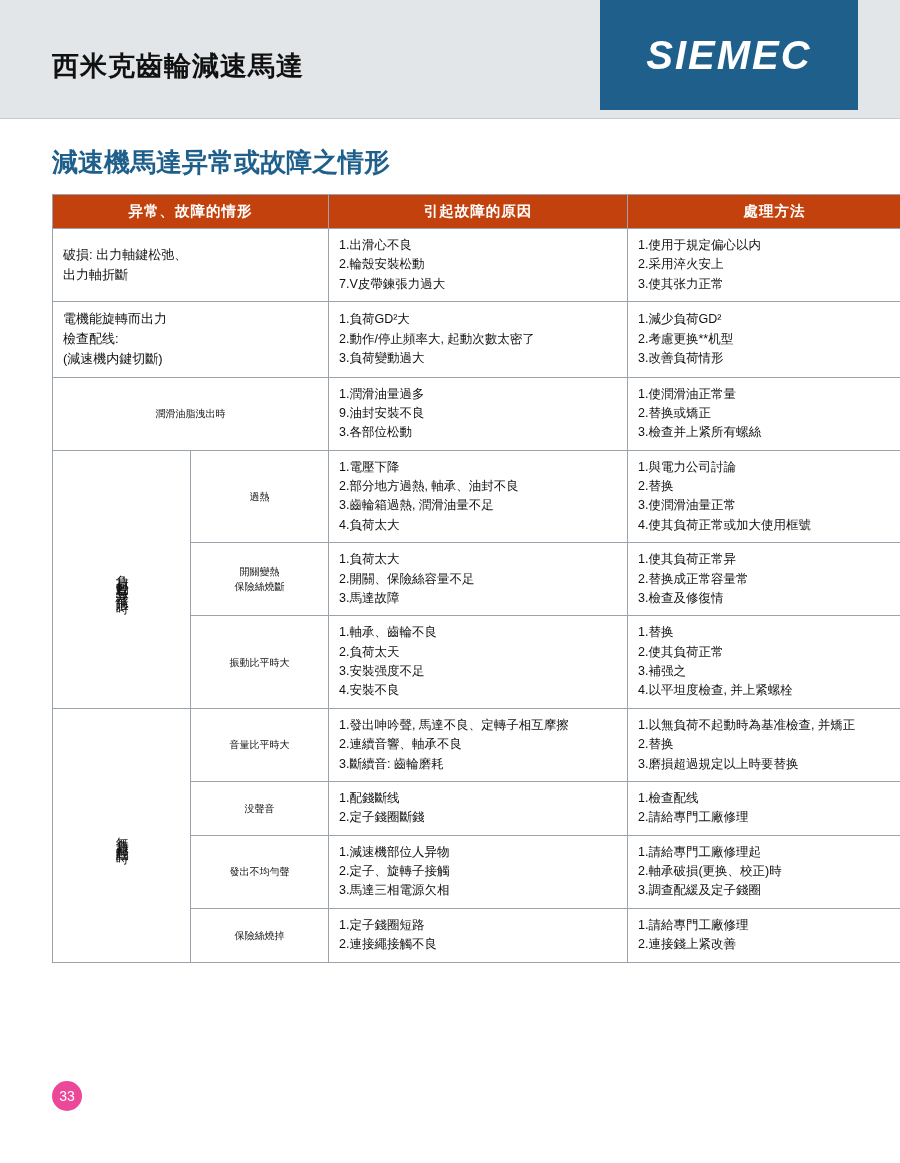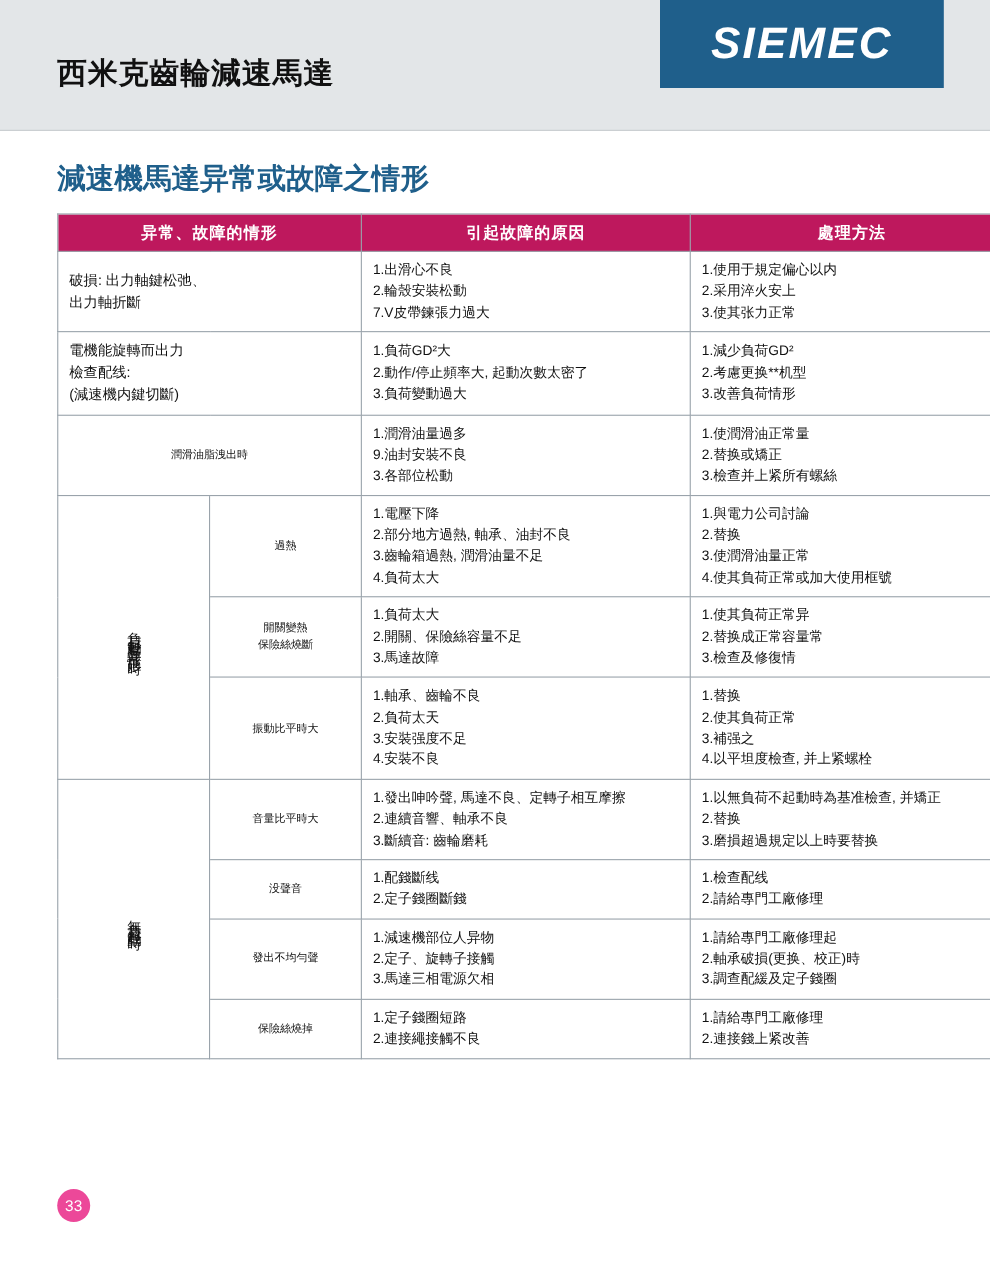--- a/index.html
+++ b/index.html
@@ -30,21 +30,21 @@
     font-size: 27px;
     font-weight: bold;
     letter-spacing: 1px;
     color: #111;
   }
   .logo-box {
     position: absolute;
     right: 42px;
     top: 0;
     width: 258px;
-    height: 80px;
+    height: 110px;
     background: #1f5f8b;
     display: flex;
     align-items: center;
     justify-content: center;
   }
   .logo-text {
     color: #ffffff;
     font-size: 40px;
     font-style: italic;
     font-weight: bold;
@@ -69,21 +69,21 @@
     width: 806px;
     table-layout: fixed;
     font-size: 13px;
   }
   table.main td, table.main th {
     border: 1px solid #9aa3ab;
     vertical-align: middle;
     padding: 7px 10px;
   }
   thead th {
-    background: #be185d;
+    background: #c2410c;
     color: #ffffff;
     font-size: 14.5px;
     font-weight: bold;
     text-align: center;
     padding: 9px 4px;
     letter-spacing: 1px;
   }
   td.cause, td.remedy {
     font-size: 12.5px;
     line-height: 1.55;

